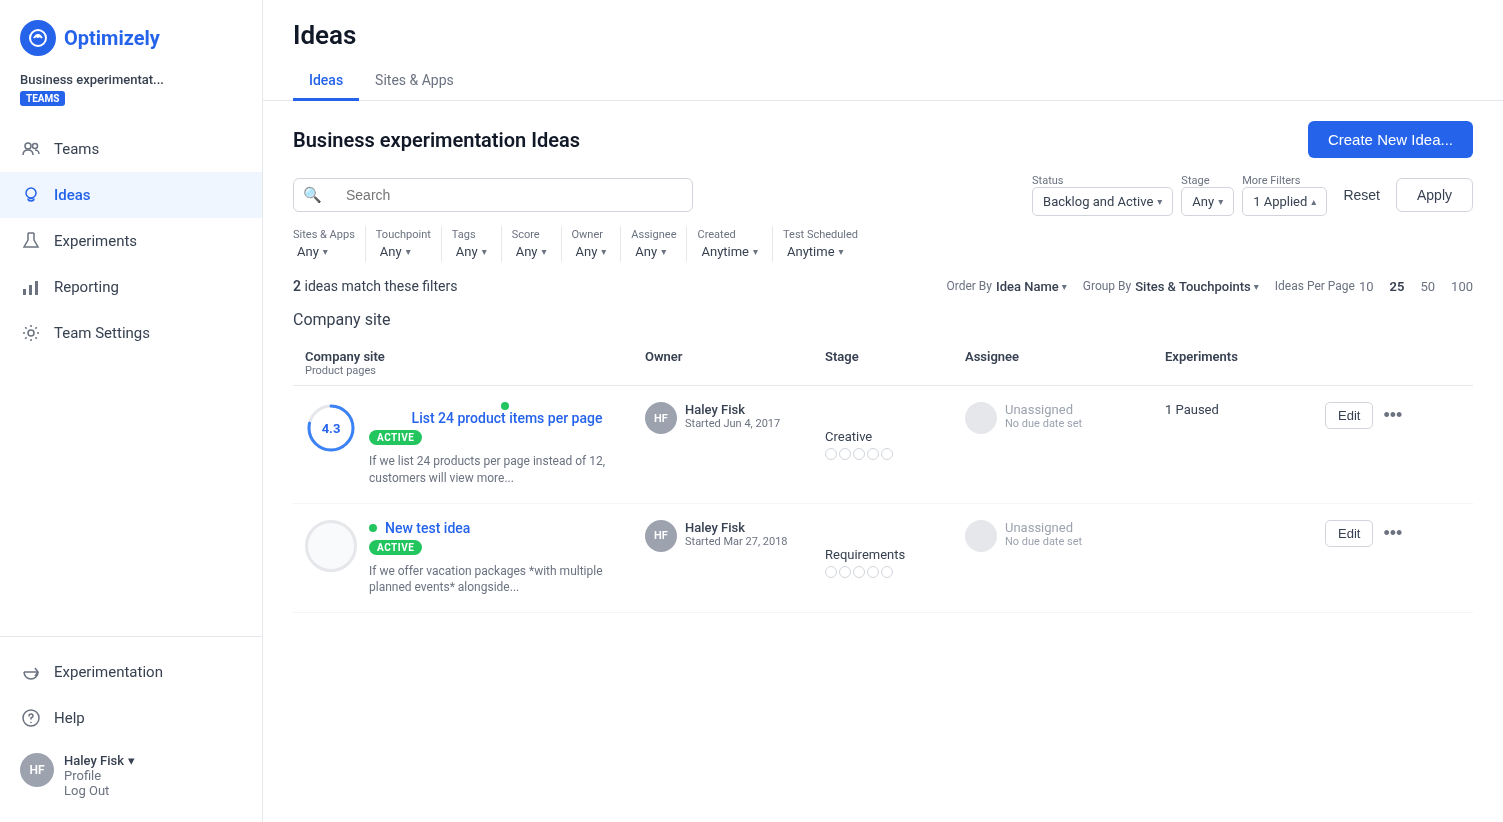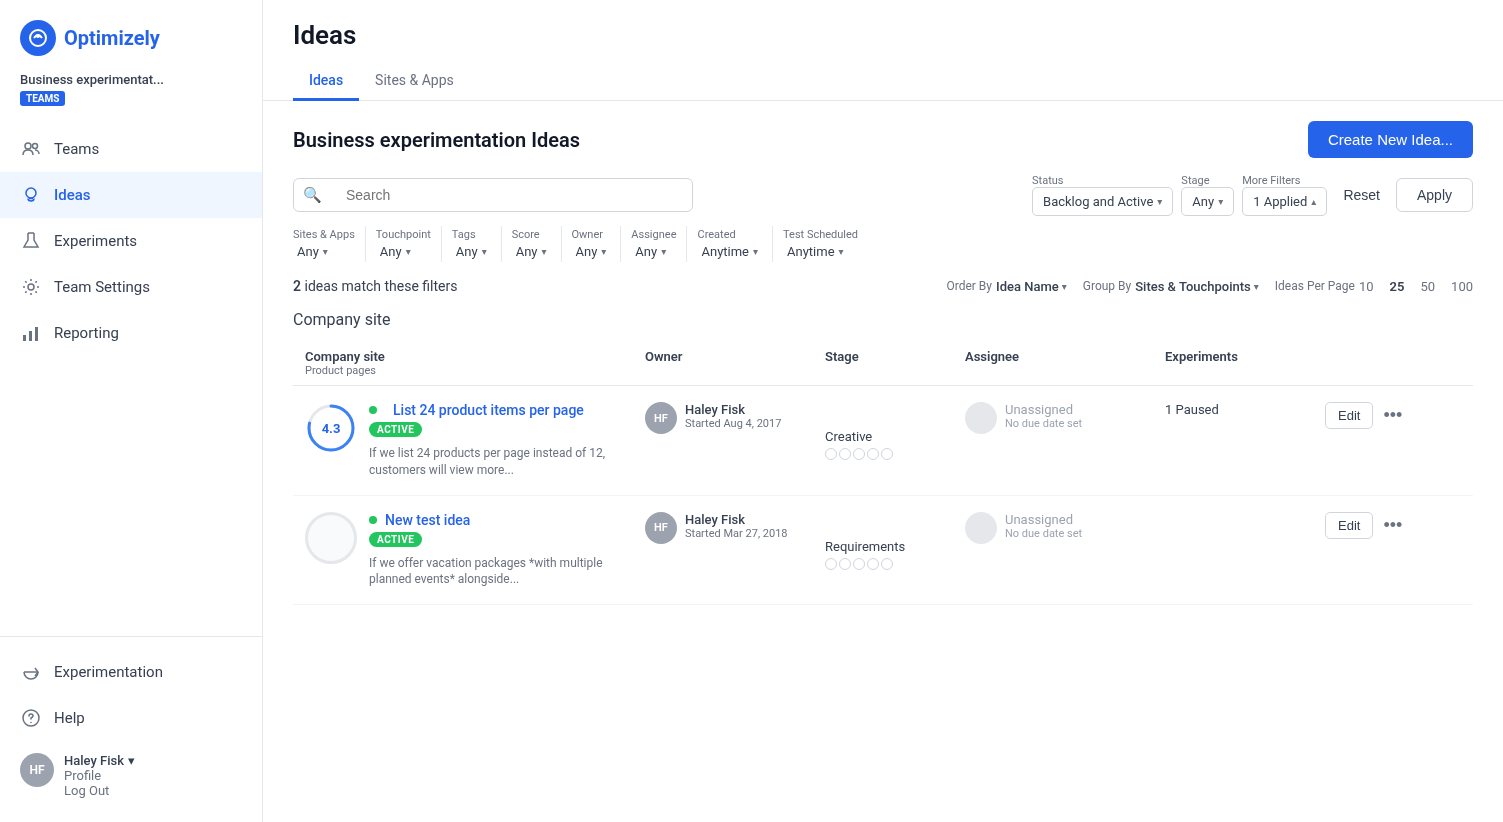--- a/index.html
+++ b/index.html
@@ -502,35 +502,35 @@
         <svg width="20" height="20" viewBox="0 0 20 20" fill="none">
           <path d="M7 2v7L3 16h14l-4-7V2" stroke="#6b7280" stroke-width="1.5" fill="none"></path>
           <path d="M7 2h6" stroke="#6b7280" stroke-width="1.5"></path>
         </svg>
       </span>
       <span>Experiments</span>
     </div>
     <div class="nav-item">
       <span class="nav-icon">
         <svg width="20" height="20" viewBox="0 0 20 20" fill="none">
-          <circle cx="10" cy="10" r="3" stroke="#6b7280" stroke-width="1.5" fill="none"></circle>
-          <path d="M10 2v2M10 16v2M2 10h2M16 10h2M4.2 4.2l1.4 1.4M14.4 14.4l1.4 1.4M4.2 15.8l1.4-1.4M14.4 5.6l1.4-1.4" stroke="#6b7280" stroke-width="1.5"></path>
-        </svg>
-      </span>
-      <span>Team Settings</span>
-    </div>
-    <div class="nav-item">
-      <span class="nav-icon">
-        <svg width="20" height="20" viewBox="0 0 20 20" fill="none">
           <rect x="2" y="12" width="3" height="6" fill="#6b7280"></rect>
           <rect x="8" y="8" width="3" height="10" fill="#6b7280"></rect>
           <rect x="14" y="4" width="3" height="14" fill="#6b7280"></rect>
         </svg>
       </span>
       <span>Reporting</span>
+    </div>
+    <div class="nav-item">
+      <span class="nav-icon">
+        <svg width="20" height="20" viewBox="0 0 20 20" fill="none">
+          <circle cx="10" cy="10" r="3" stroke="#6b7280" stroke-width="1.5" fill="none"></circle>
+          <path d="M10 2v2M10 16v2M2 10h2M16 10h2M4.2 4.2l1.4 1.4M14.4 14.4l1.4 1.4M4.2 15.8l1.4-1.4M14.4 5.6l1.4-1.4" stroke="#6b7280" stroke-width="1.5"></path>
+        </svg>
+      </span>
+      <span>Team Settings</span>
     </div>
   </nav>
   <div class="sidebar-bottom">
     <div class="nav-item">
       <span class="nav-icon">
         <svg width="20" height="20" viewBox="0 0 20 20" fill="none">
           <path d="M3 10a7 7 0 1 0 14 0" stroke="#6b7280" stroke-width="1.5" fill="none"></path>
           <path d="M17 10H3" stroke="#6b7280" stroke-width="1.5"></path>
           <path d="M14 6l3 4-3 4" stroke="#6b7280" stroke-width="1.5" fill="none"></path>
         </svg>
@@ -734,35 +734,35 @@
       <div class="idea-row">
         <div class="idea-score-cell">
           <div class="score-svg">
             <svg viewBox="0 0 52 52">
               <circle cx="26" cy="26" r="22" fill="none" stroke="#e5e7eb" stroke-width="3"></circle>
               <circle cx="26" cy="26" r="22" fill="none" stroke="#3b82f6" stroke-width="3" stroke-dasharray="138 138" stroke-dashoffset="30" stroke-linecap="round" transform="rotate(-90 26 26)"></circle>
             </svg>
             <span class="score-svg-text">4.3</span>
           </div>
           <div class="idea-info">
-            <div style="display:flex;align-items:center;gap:12px;">
+            <div style="display:flex;align-items:center;gap:0;flex-direction:column;">
               <span class="idea-dot"></span>
               <span class="idea-name">List 24 product items per page</span>
             </div>
             <div><span class="active-badge">ACTIVE</span></div>
             <div class="idea-desc">If we list 24 products per page instead of 12, customers will view more...</div>
           </div>
         </div>
         <div class="owner-cell">
           <div class="owner-avatar">
             <span>HF</span>
           </div>
           <div>
             <div class="owner-name">Haley Fisk</div>
-            <div class="owner-date">Started Aug 4, 2017</div>
+            <div class="owner-date">Started Jun 4, 2017</div>
           </div>
         </div>
         <div class="stage-cell">
           <div>Creative</div>
           <div class="stage-stars">
             <div class="star"></div>
             <div class="star"></div>
             <div class="star"></div>
             <div class="star"></div>
             <div class="star"></div>

